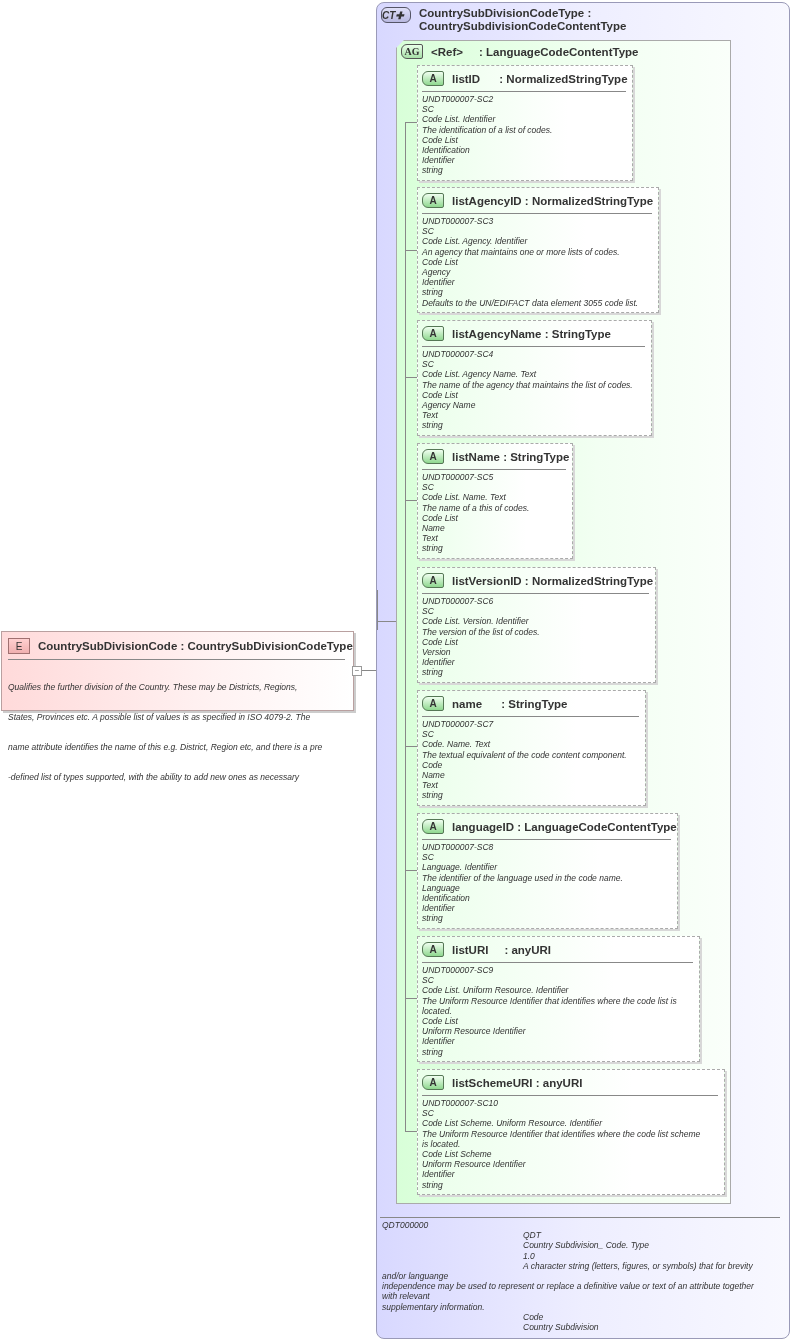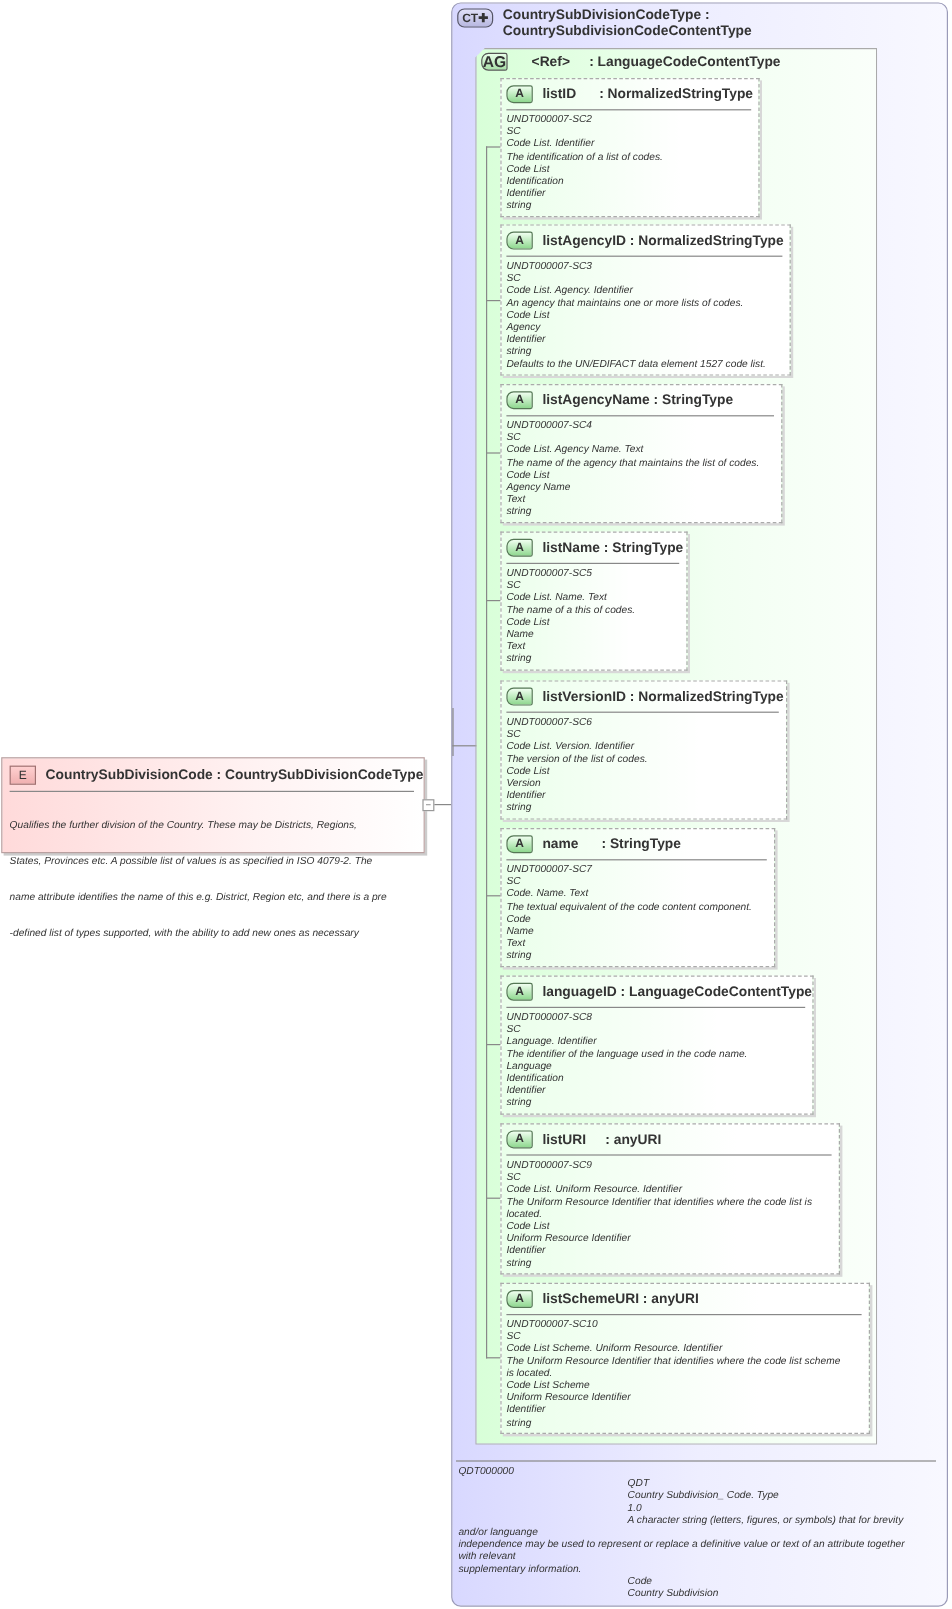--- a/index.html
+++ b/index.html
@@ -11,26 +11,26 @@
   .badge{display:inline-flex;align-items:center;justify-content:center;height:14px;font-size:10px;font-weight:normal;color:#333;margin-right:8px;}
   .badge-e{width:20px;background:linear-gradient(#ffd0d0,#f0b0b0);border:1px solid #a07070;}
   .el-sep{position:absolute;left:6px;right:8px;top:27px;border-top:1px solid #888;}
   .el-doc{position:absolute;left:6px;top:30px;font-size:8.5px;font-style:italic;line-height:10px;color:#333;white-space:pre;}
   .collapse{left:352px;top:666px;width:8px;height:8px;border:1px solid #999;background:#fff;font-size:8px;line-height:7px;text-align:center;color:#666;}
   .hline{border-top:1px solid #888;height:0;}
   .vline{border-left:1px solid #888;width:0;}
   
   .ct-box{left:376px;top:2px;width:412px;height:1335px;border:1px solid #9a9ab8;border-radius:8px;background:linear-gradient(to right,#d8d8ff,#eeeeff 50%,#f8f8ff);}
   .ct-head{position:absolute;left:4px;top:4px;font-weight:bold;font-size:11.5px;color:#333;display:flex;align-items:flex-start;}
-  .badge-ct{width:28px;height:14px;border:1px solid #556;border-radius:6px;background:linear-gradient(#e0e0f8,#b8b8e0);font-size:10px;display:inline-flex;align-items:center;justify-content:center;margin-right:8px;}
+  .badge-ct{width:28px;height:14px;border:1px solid #556;border-radius:6px;background:linear-gradient(#e0e0f8,#b8b8e0);font-size:10px;display:inline-flex;align-items:center;margin-right:8px;font-style:italic;}
   .ct-title{width:370px;line-height:13px;}
   
   .ag-box{left:396px;top:40px;width:333px;height:1162px;border:1px solid #aaa;background:linear-gradient(to right,#d8ffd8,#f2fff2 60%,#fafffa);box-shadow:4px 4px 0 #ccc;clip-path:polygon(8px 0,100% 0,100% 100%,0 100%,0 8px);}
   .ag-head{position:absolute;left:4px;top:3px;font-weight:bold;font-size:11.5px;color:#333;display:flex;align-items:center;white-space:pre;}
-  .badge-ag{width:20px;height:13px;border:1px solid #555;border-radius:6px 2px 2px 6px;background:linear-gradient(#e8ffe8,#a8e0a8);font-size:13px;display:inline-flex;align-items:center;justify-content:center;margin-right:20px;}
+  .badge-ag{width:20px;height:13px;border:1px solid #555;border-radius:6px 2px 2px 6px;background:linear-gradient(#e8ffe8,#a8e0a8);font-size:10px;display:inline-flex;align-items:center;justify-content:center;margin-right:8px;font-family:Liberation Serif, serif;}
   
   .attr{position:absolute;border:1px dashed #aaa;background:linear-gradient(to right,#eaffea,#fff 70%);box-shadow:2px 2px 0 #d8d8d8;}
   .attr-head{position:absolute;left:4px;top:5px;font-weight:bold;font-size:11.5px;color:#333;display:flex;align-items:center;white-space:pre;}
   .badge-a{width:20px;height:13px;border:1px solid #557755;border-radius:6px 2px 2px 6px;background:linear-gradient(#f0fff0,#8fd88f);font-size:10px;display:inline-flex;align-items:center;justify-content:center;margin-right:8px;}
   .attr-sep{position:absolute;left:4px;right:6px;top:25px;border-top:1px solid #888;}
   .attr-doc{position:absolute;left:4px;top:28px;font-size:8.5px;font-style:italic;line-height:10.2px;color:#333;}
   .attr-doc div{white-space:pre;}
   .ct-sep{left:380px;top:1217px;width:400px;border-top:1px solid #888;}
   .ct-doc{left:382px;top:1220px;font-size:8.5px;font-style:italic;line-height:10.2px;color:#333;width:405px;}
   .ct-doc .ind{padding-left:141px;white-space:pre;}
@@ -99,21 +99,21 @@
   <div class="attr-sep"></div>
   <div class="attr-doc">
     <div>UNDT000007-SC3</div>
       <div>SC</div>
       <div>Code List. Agency. Identifier</div>
       <div>An agency that maintains one or more lists of codes.</div>
       <div>Code List</div>
       <div>Agency</div>
       <div>Identifier</div>
       <div>string</div>
-      <div>Defaults to the UN/EDIFACT data element 1527 code list.</div>
+      <div>Defaults to the UN/EDIFACT data element 3055 code list.</div>
   </div>
 </div>
 <div class="abs hline" style="left:405px;top:250px;width:12px;"></div>
 
 <div class="attr" style="left:417px;top:320px;width:233px;height:114px;">
   <div class="attr-head"><span class="badge-a">A</span><span>listAgencyName</span><span> : </span><span>StringType</span></div>
   <div class="attr-sep"></div>
   <div class="attr-doc">
     <div>UNDT000007-SC4</div>
       <div>SC</div>

